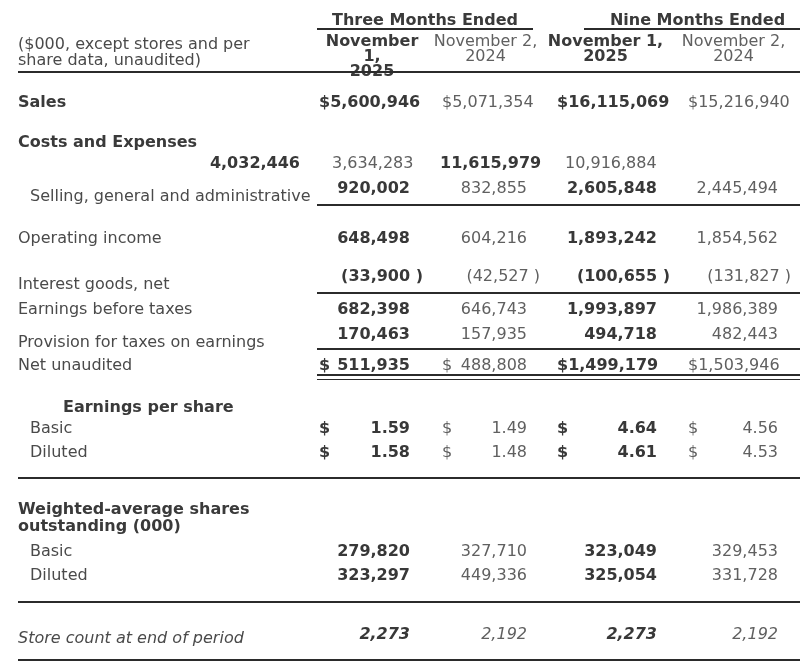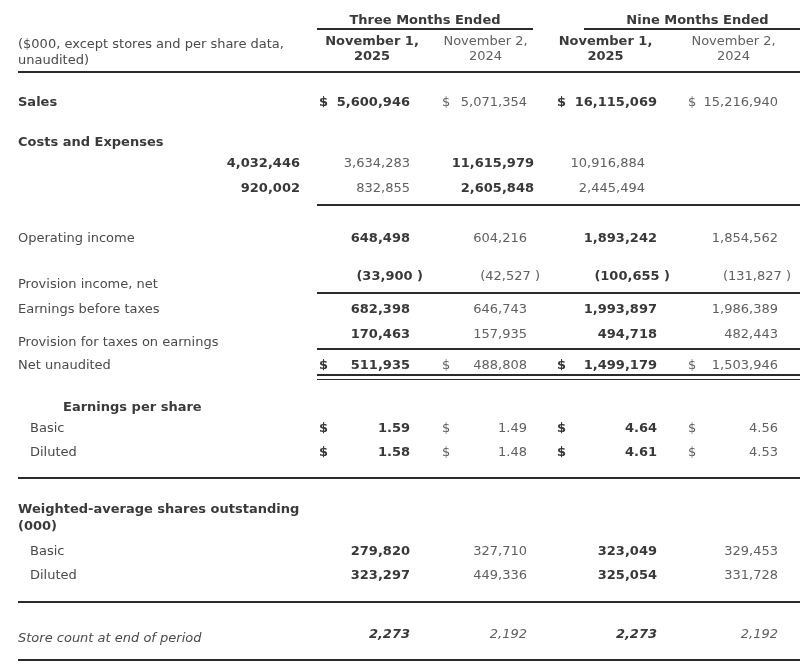--- a/index.html
+++ b/index.html
@@ -1,21 +1,21 @@
 <!DOCTYPE html>
 <html><head>
 <meta charset="utf-8">
 <style>
   html,body { margin:0; padding:0; background:#ffffff; }
   .page {
     position:relative;
     width:807px; height:669px;
     background:#ffffff;
     font-family:"DejaVu Sans","Liberation Sans",sans-serif;
-    font-size:13px; color:#4a4a4a;
+    font-size:16px; color:#4a4a4a;
     overflow:hidden;
   }
   
   .row {
     position:absolute; left:0; width:800px;
     display:grid;
     grid-template-columns:317px 110px 117px 123px 133px;
     line-height:16px;
   }
   .label { padding-left:18px; color:#4a4a4a; }
@@ -116,20 +116,21 @@
       </div>
     <div class="cell c3">
         <span class="val">11,615,979</span>
       </div>
     <div class="cell c4">
         <span class="val">10,916,884</span>
       </div>
   </div>
 
   <div class="row" style="top:180px;">
+    <div class="label indent lower8">Selling, general and administrative</div>
     <div class="cell c1">
         <span class="val">920,002</span>
       </div>
     <div class="cell c2">
         <span class="val">832,855</span>
       </div>
     <div class="cell c3">
         <span class="val">2,605,848</span>
       </div>
     <div class="cell c4">
@@ -149,21 +150,21 @@
       </div>
     <div class="cell c3">
         <span class="val">1,893,242</span>
       </div>
     <div class="cell c4">
         <span class="val">1,854,562</span>
       </div>
   </div>
 
   <div class="row" style="top:268px;">
-    <div class="label lower8">Provision income, net</div>
+    <div class="label lower8">Interest goods, net</div>
     <div class="cell c1">
         <span class="val neg">(33,900 )</span>
       </div>
     <div class="cell c2">
         <span class="val neg">(42,527 )</span>
       </div>
     <div class="cell c3">
         <span class="val neg">(100,655 )</span>
       </div>
     <div class="cell c4">

